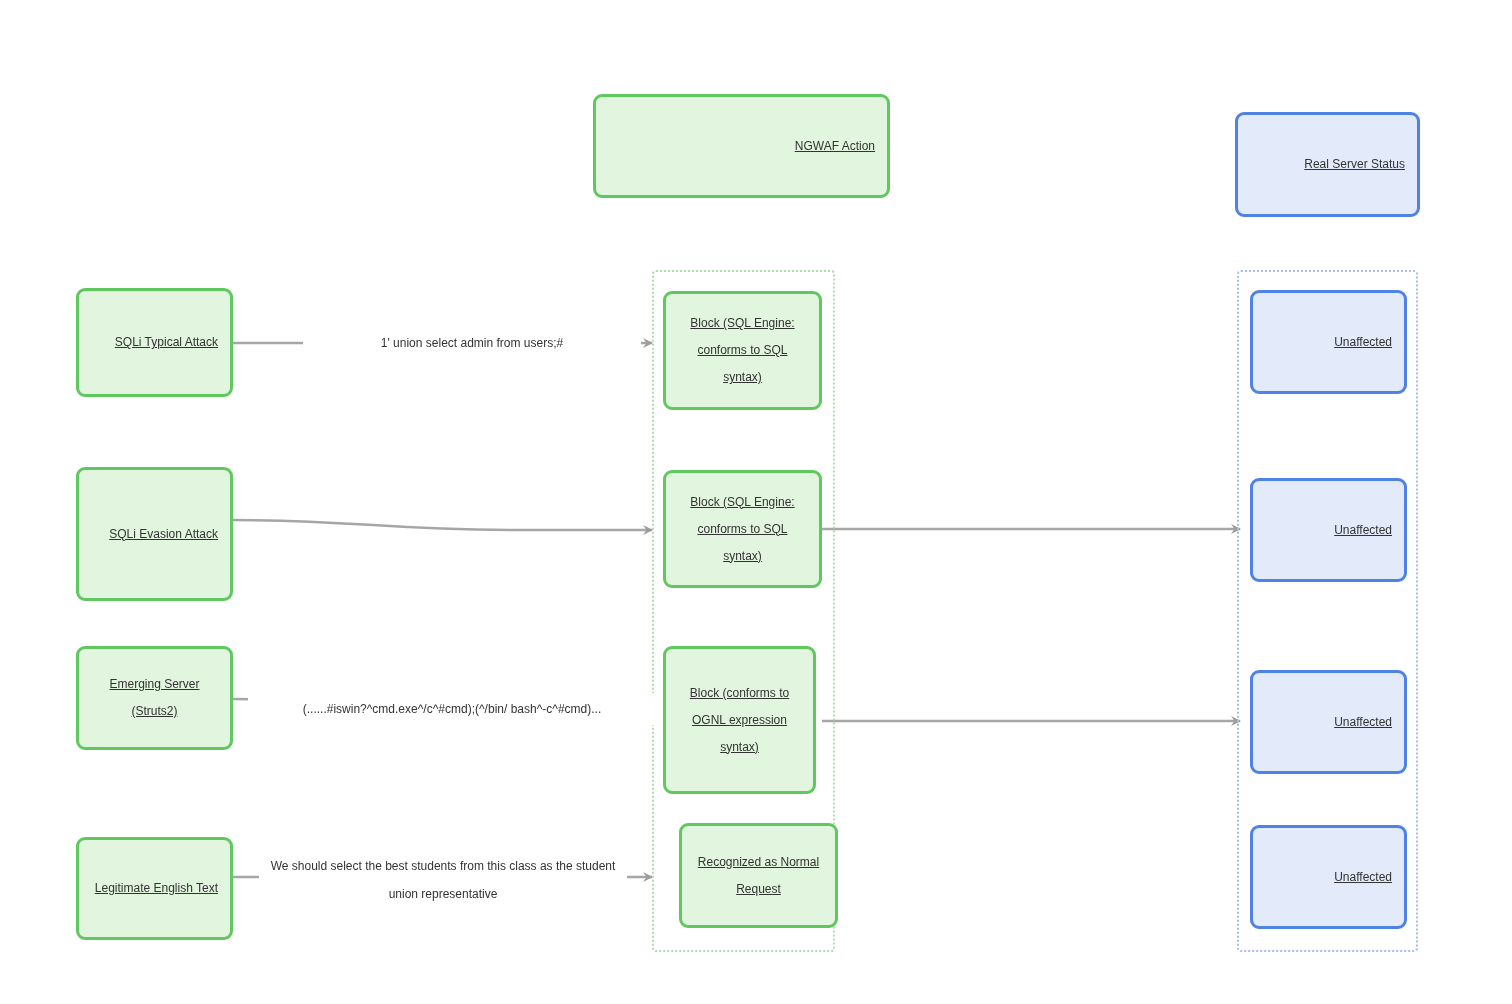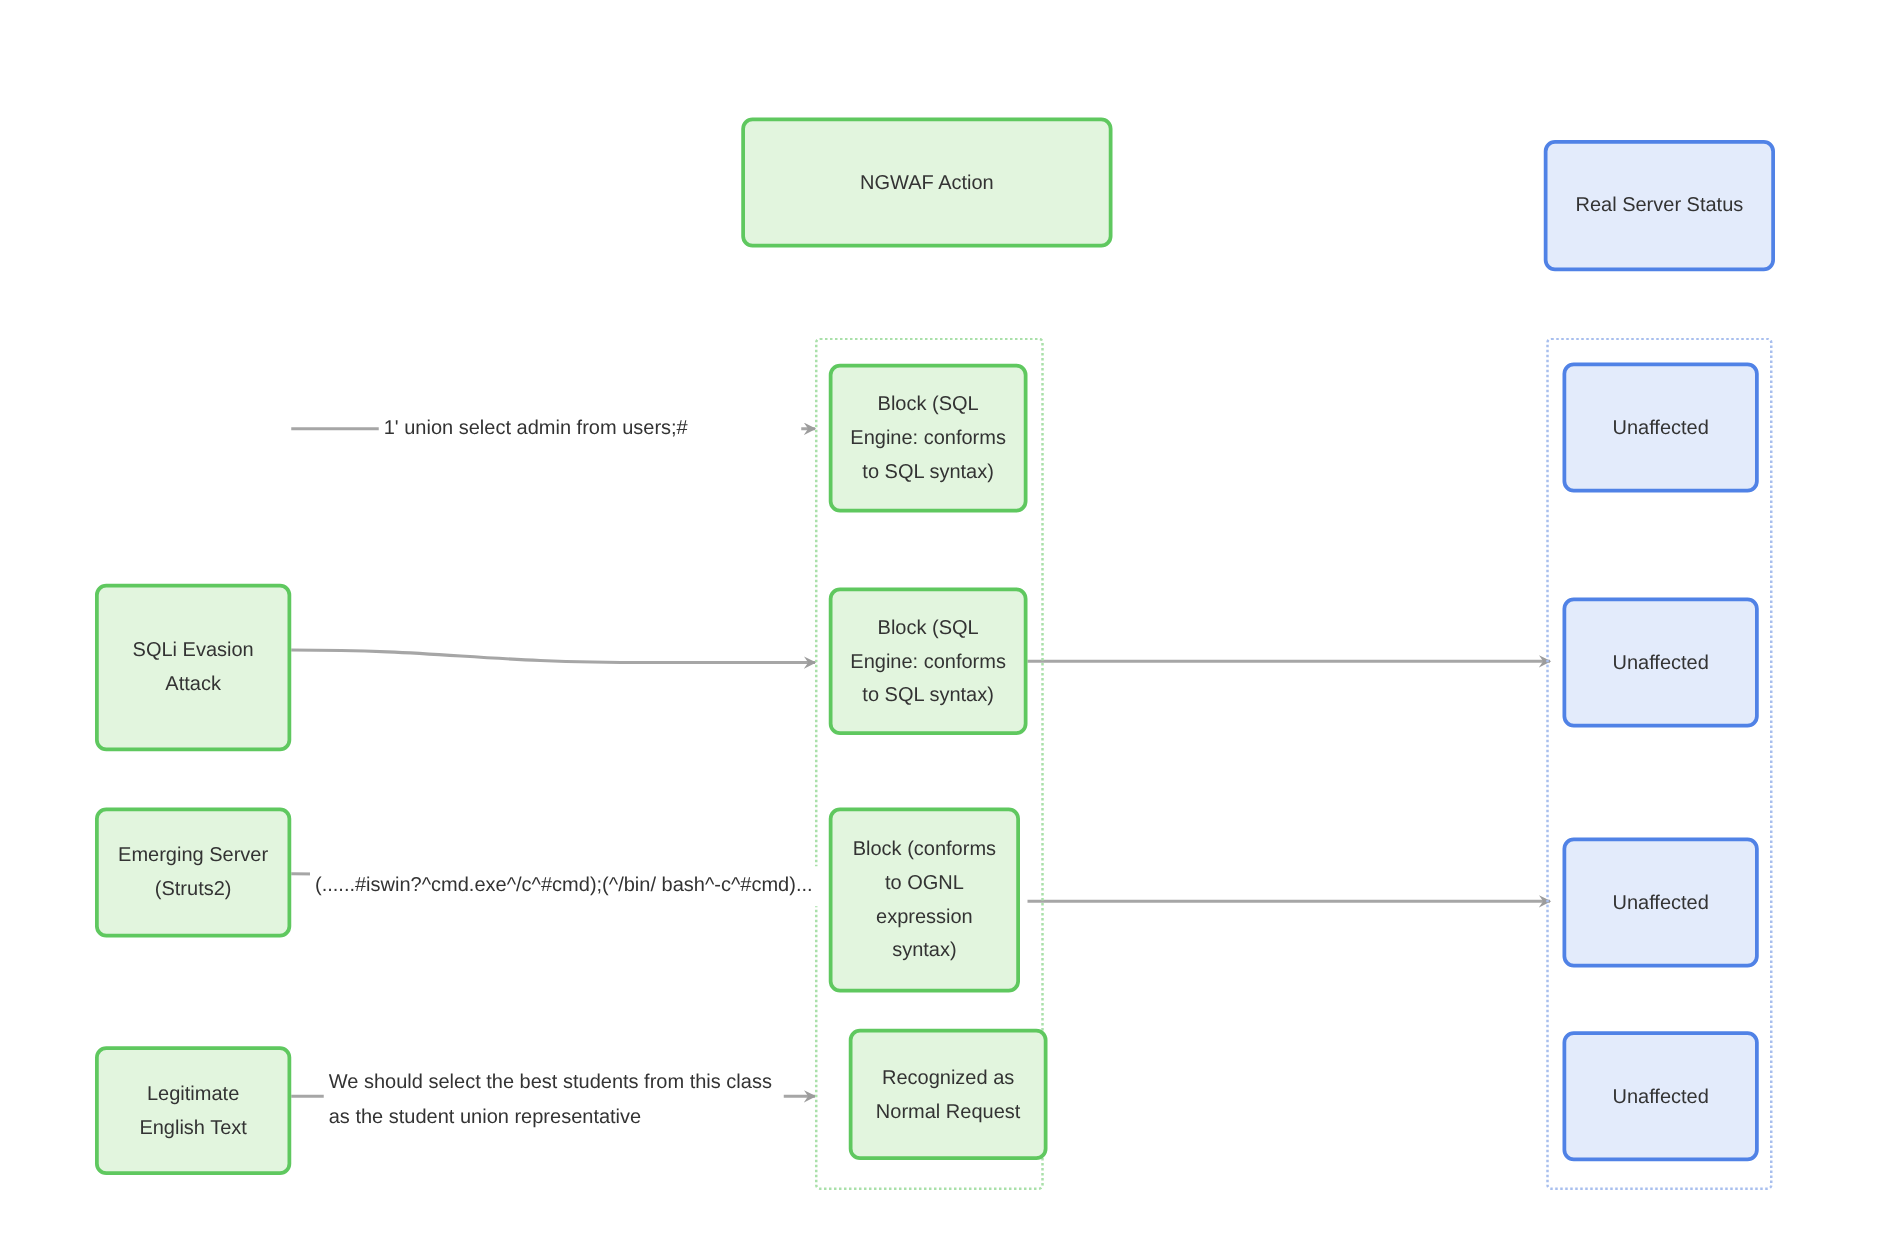--- a/index.html
+++ b/index.html
@@ -11,47 +11,49 @@
     font-family: "Liberation Sans", "DejaVu Sans", sans-serif;
     color: #333333;
     overflow: hidden;
   }
   .node {
     position: absolute;
     box-sizing: border-box;
     border-radius: 9px;
     display: flex;
     align-items: center;
-    justify-content: center;
+    justify-content: flex-end;
     text-align: center;
-    font-size: 16px;
+    font-size: 12px;
     line-height: 27px;
     padding: 4px 12px;
     color: #333333;
+    text-decoration: underline;
   }
   .green-node {
     background: #e2f5de;
     border: 3px solid #5fc85f;
   }
   .blue-node {
     background: #e3ebfb;
     border: 3px solid #5082e6;
   }
   .cluster {
     position: absolute;
     box-sizing: border-box;
     border-radius: 4px;
   }
   .cluster-green { border: 2px dotted #aae0aa; }
   .cluster-blue  { border: 2px dotted #a8bfee; }
   .edge-label {
     position: absolute;
     transform: translate(-50%, -50%);
     background: #ffffff;
-    font-size: 16px;
+    text-align: center;
+    font-size: 12px;
     line-height: 28px;
     padding: 2px 4px;
     color: #333333;
   }
   #connector-layer {
     position: absolute;
     left: 0; top: 0;
     width: 1512px; height: 1004px;
   }
   #connector-layer path.edge {
@@ -82,20 +84,23 @@
   <div class="node green-node" style="left:593px; top:94px; width:297px; height:104px;">
     <span>NGWAF Action</span>
   </div>
   <div class="node blue-node" style="left:1235px; top:112px; width:185px; height:105px;">
     <span>Real Server Status</span>
   </div>
 
   <div class="cluster cluster-green" style="left:652px; top:270px; width:183px; height:682px;"></div>
   <div class="cluster cluster-blue" style="left:1237px; top:270px; width:181px; height:682px;"></div>
 
+  <div class="node green-node" style="left:76px; top:288px; width:157px; height:109px;">
+    <span>SQLi Typical Attack</span>
+  </div>
   <div class="edge-label" style="left:472px; top:343px; width:330px;">1' union select admin from users;#</div>
   <div class="node green-node" style="left:663px; top:291px; width:159px; height:119px;">
     <span>Block (SQL Engine: conforms to SQL syntax)</span>
   </div>
   <div class="node blue-node" style="left:1250px; top:290px; width:157px; height:104px;">
     <span>Unaffected</span>
   </div>
 
   <div class="node green-node" style="left:76px; top:467px; width:157px; height:134px;">
     <span>SQLi Evasion Attack</span>

